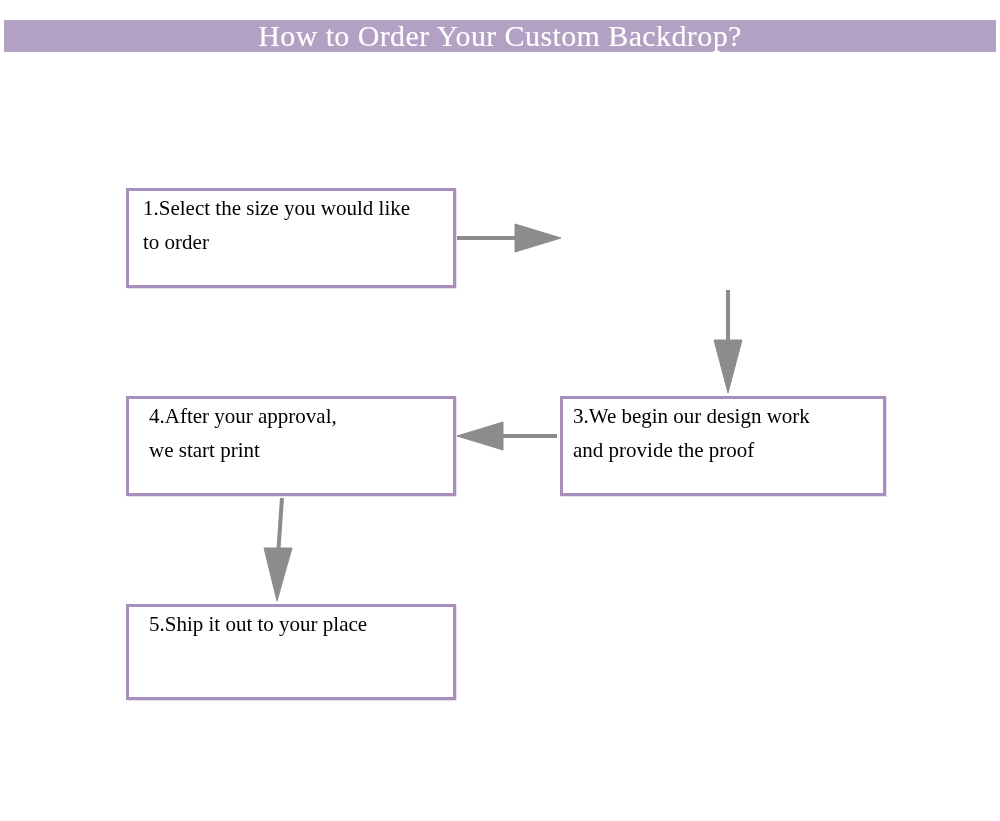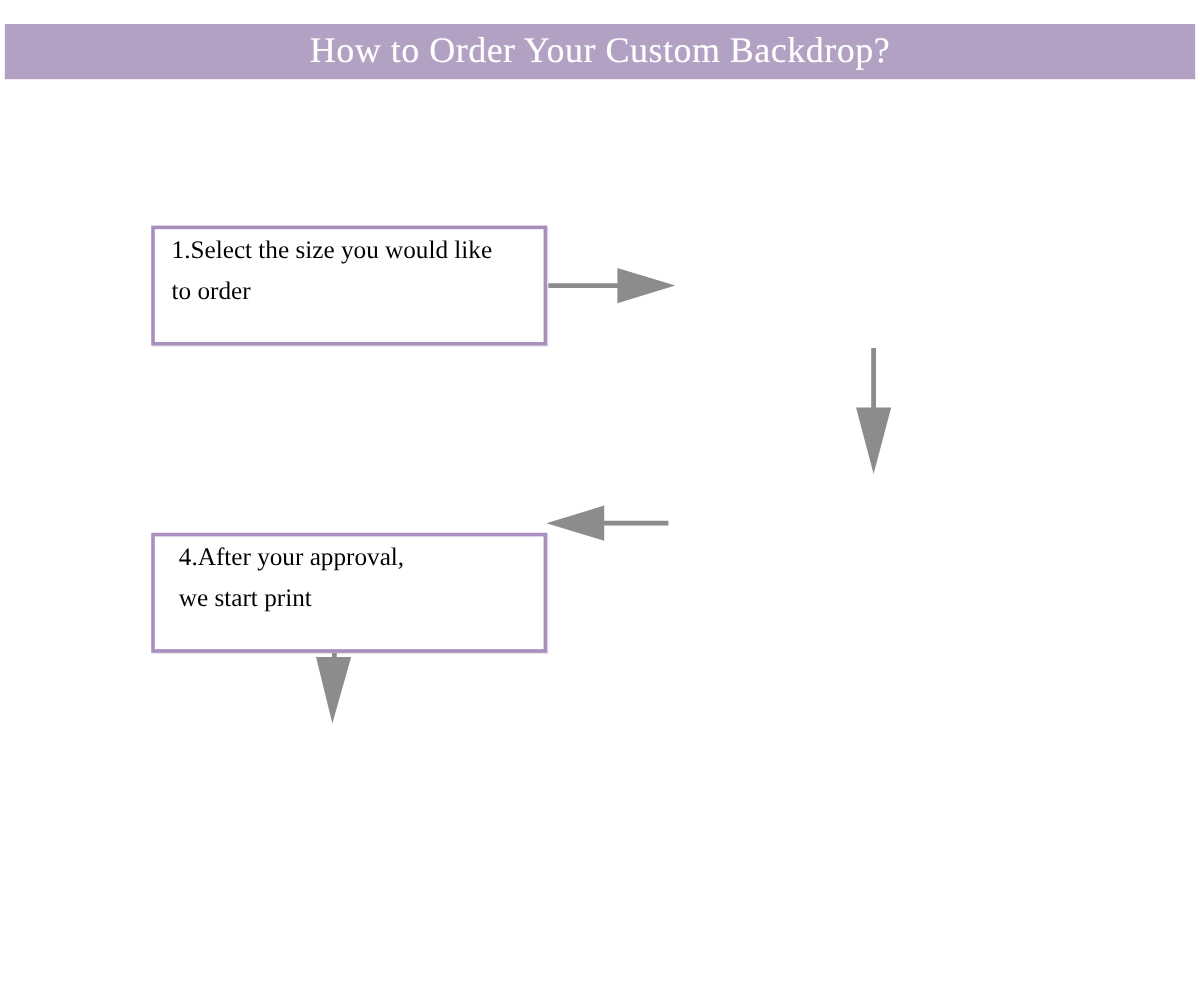--- a/index.html
+++ b/index.html
@@ -18,21 +18,21 @@
     background: #ffffff;
     overflow: hidden;
   }
 
   
   .banner {
     position: absolute;
     left: 4px;
     top: 20px;
     width: 992px;
-    height: 46px;
+    height: 32px;
     background: #b3a1c4;
     display: flex;
     align-items: center;
     justify-content: center;
   }
   .banner-title {
     color: #ffffff;
     font-family: "Liberation Serif", "DejaVu Serif", serif;
     font-size: 30px;
     font-weight: 400;
@@ -59,21 +59,21 @@
     color: #000000;
     font-family: "Liberation Serif", "DejaVu Serif", serif;
     font-size: 21px;
     line-height: 34px;
     font-weight: 400;
     white-space: pre-line;
   }
   .box-1 { left: 126px; top: 188px;  width: 330px; height: 100px; }
   .box-2 { left: 560px; top: 188px;  width: 326px; height: 100px; }
   .box-3 { left: 560px; top: 396px;  width: 326px; height: 100px; }
-  .box-4 { left: 126px; top: 396px;  width: 330px; height: 100px; margin-top: 48px; }
+  .box-4 { left: 126px; top: 396px;  width: 330px; height: 100px; }
   .box-5 { left: 126px; top: 604px;  width: 330px; height: 96px; }
 
   .box-1 .flow-box-text { padding-left: 14px; }
   .box-2 .flow-box-text { padding-left: 12px; }
   .box-3 .flow-box-text { padding-left: 10px; }
   .box-4 .flow-box-text { padding-left: 20px; }
   .box-5 .flow-box-text { padding-left: 20px; }
 
   
   .arrow-layer {
@@ -116,20 +116,27 @@
       <polygon points="264,548 292,548 277,601" fill="#8c8c8c" stroke="#8c8c8c" stroke-width="1"></polygon>
     </g>
   </svg>
 
   <div class="flow-box box-1">
     <span class="flow-box-text">1.Select the size you would like
     to order</span>
   </div>
 
 
+  <div class="flow-box box-3">
+    <span class="flow-box-text">3.We begin our design work
+and provide the proof</span>
+  </div>
 
   <div class="flow-box box-4">
     <span class="flow-box-text">4.After your approval,
   we start print</span>
   </div>
 
+  <div class="flow-box box-5">
+    <span class="flow-box-text">5.Ship it out to your place</span>
+  </div>
 
 </div>
 
 </body></html>

